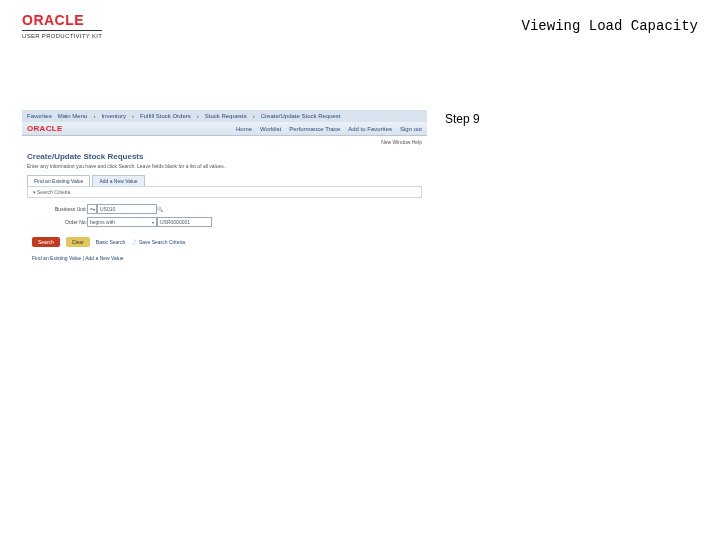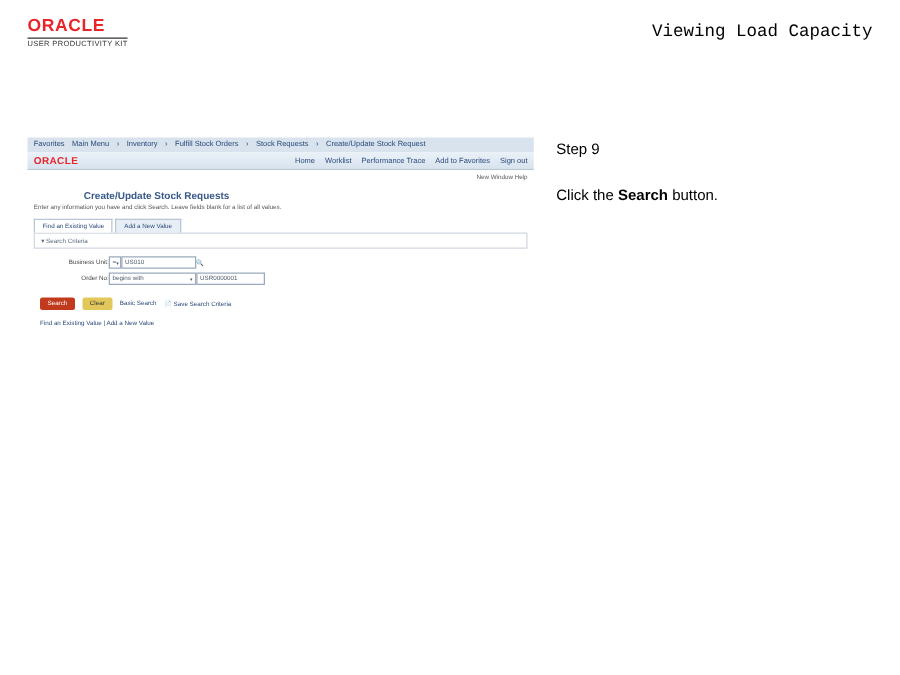--- a/index.html
+++ b/index.html
@@ -54,21 +54,21 @@
       font-size: 6px;
       color: #4a5a6a;
       background: #fff;
     }
     .instruction-pane {
       flex: 1;
       font-size: 12px;
       color: #000;
       line-height: 1.6;
     }
-    .step-label { margin-bottom: 18px; }
+    .step-label { margin-bottom: 5px; }
     .instruction-text { }
     .instruction-text strong { font-weight: bold; }
 
     
     .crumb-bar {
       background: #d8e3ee;
       padding: 3px 5px;
       display: flex;
       gap: 6px;
       align-items: center;
@@ -96,21 +96,20 @@
       text-align: right;
       padding: 3px 5px;
       color: #555;
       font-size: 5px;
     }
     .page-title {
       color: #3a5a8a;
       font-size: 8px;
       font-weight: bold;
       padding: 4px 5px 2px 5px;
-      margin-left: 40px;
     }
     .page-desc {
       padding: 0 5px 6px 5px;
       color: #555;
       font-size: 5px;
     }
     .tabs {
       display: flex;
       padding: 0 5px;
       gap: 2px;
@@ -242,17 +241,14 @@
       <div class="btn btn-primary">Search</div>
       <div class="btn btn-secondary">Clear</div>
       <span class="link">Basic Search</span>
       <span class="link">📄 <span>Save Search Criteria</span></span>
     </div>
     <div class="bottom-line">Find an Existing Value  |  Add a New Value</div>
   </div>
 
   <div class="instruction-pane">
     <div class="step-label">Step 9</div>
-    <div class="instruction-text">
-      <span>Click the </span><strong>Search</strong><span> button.</span>
-    </div>
   </div>
 </div>
 
 </body></html>

